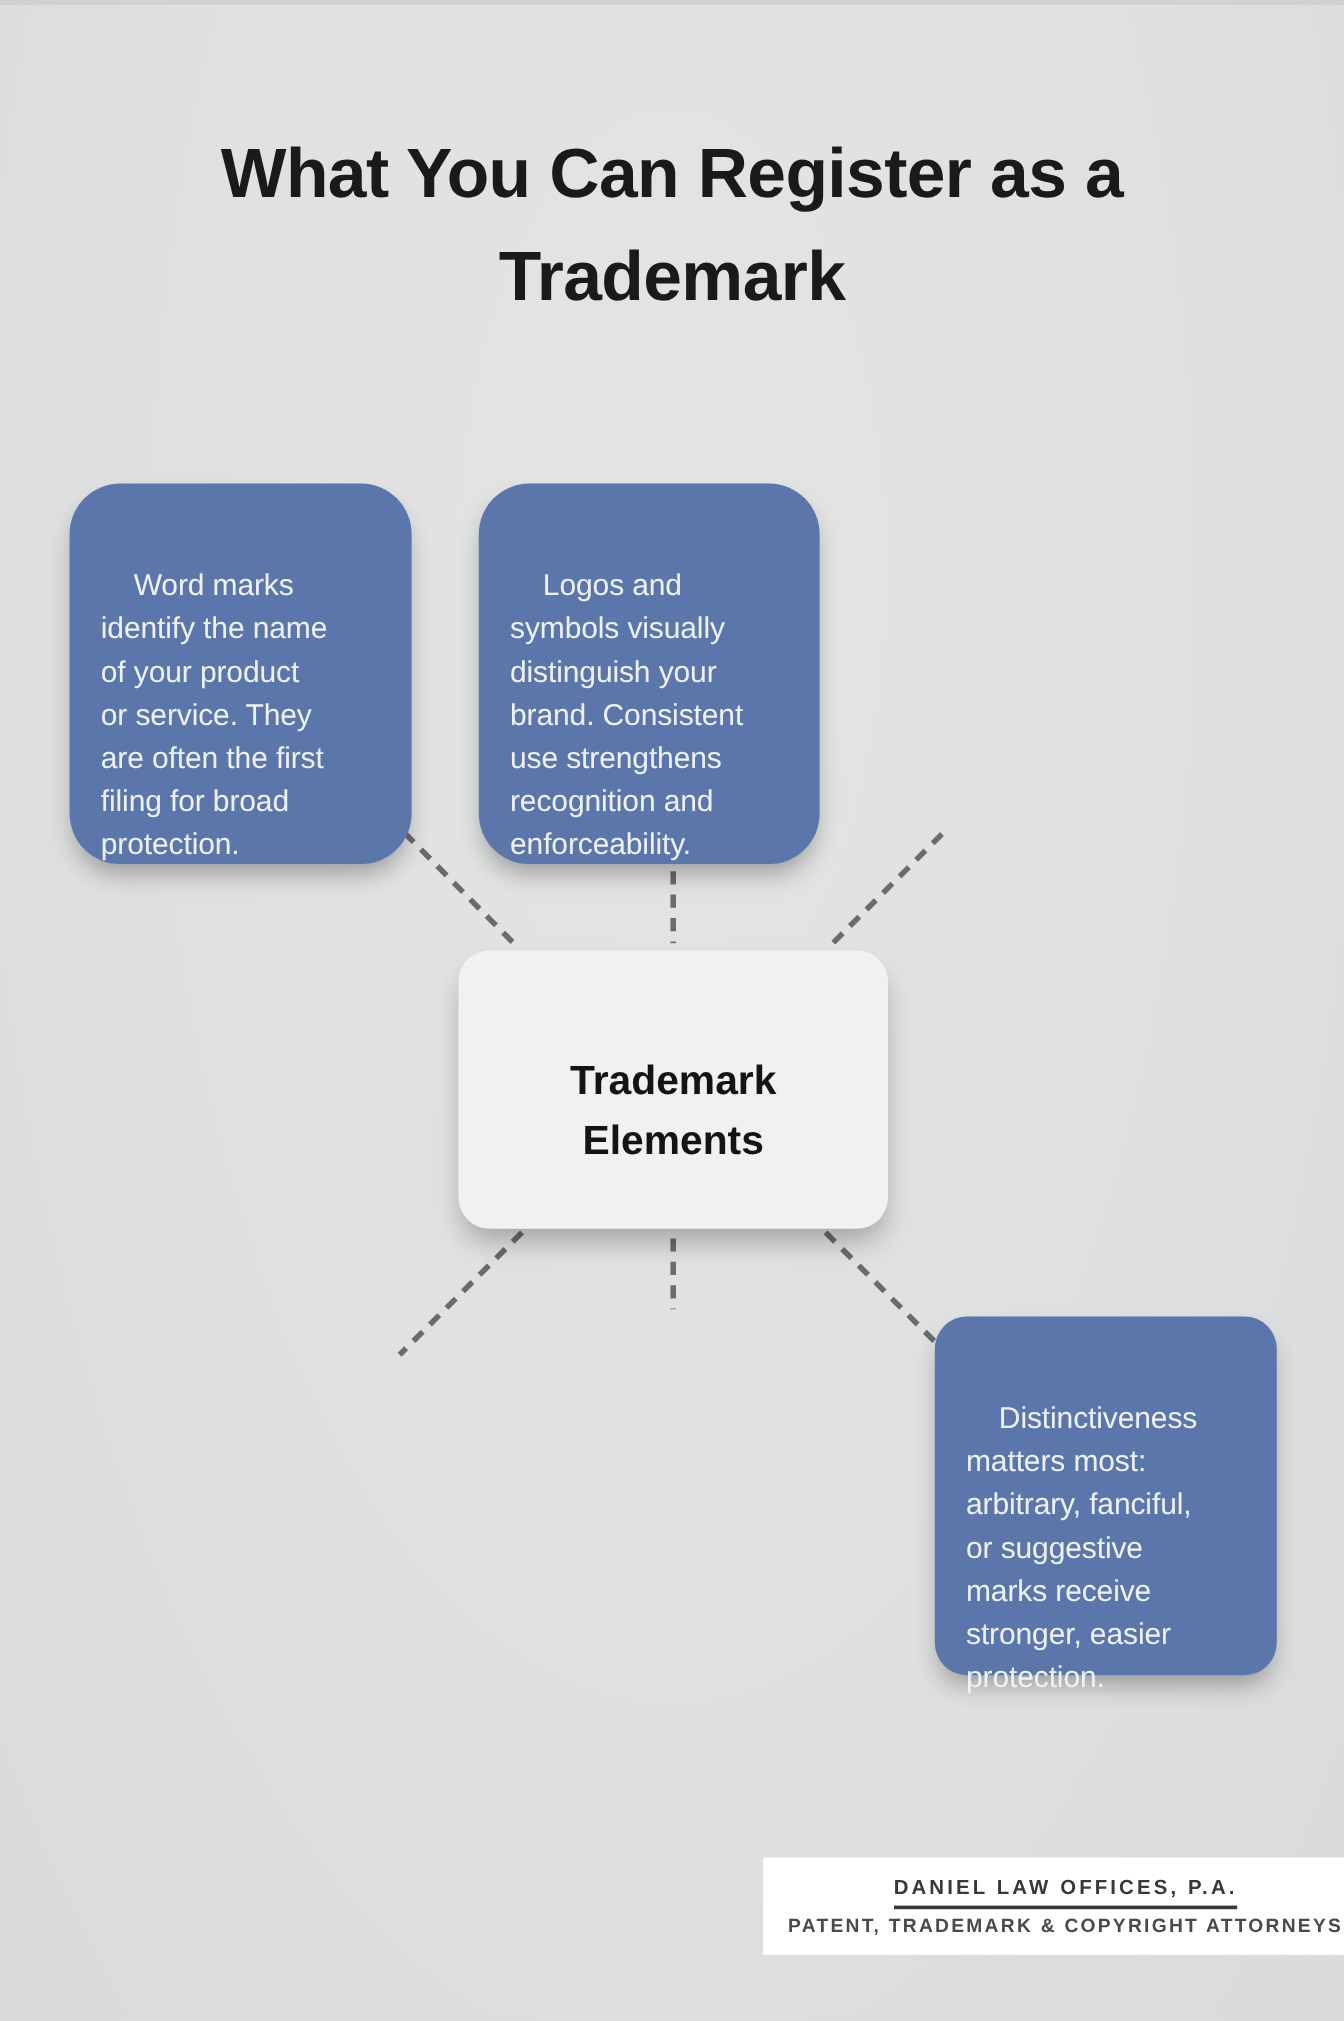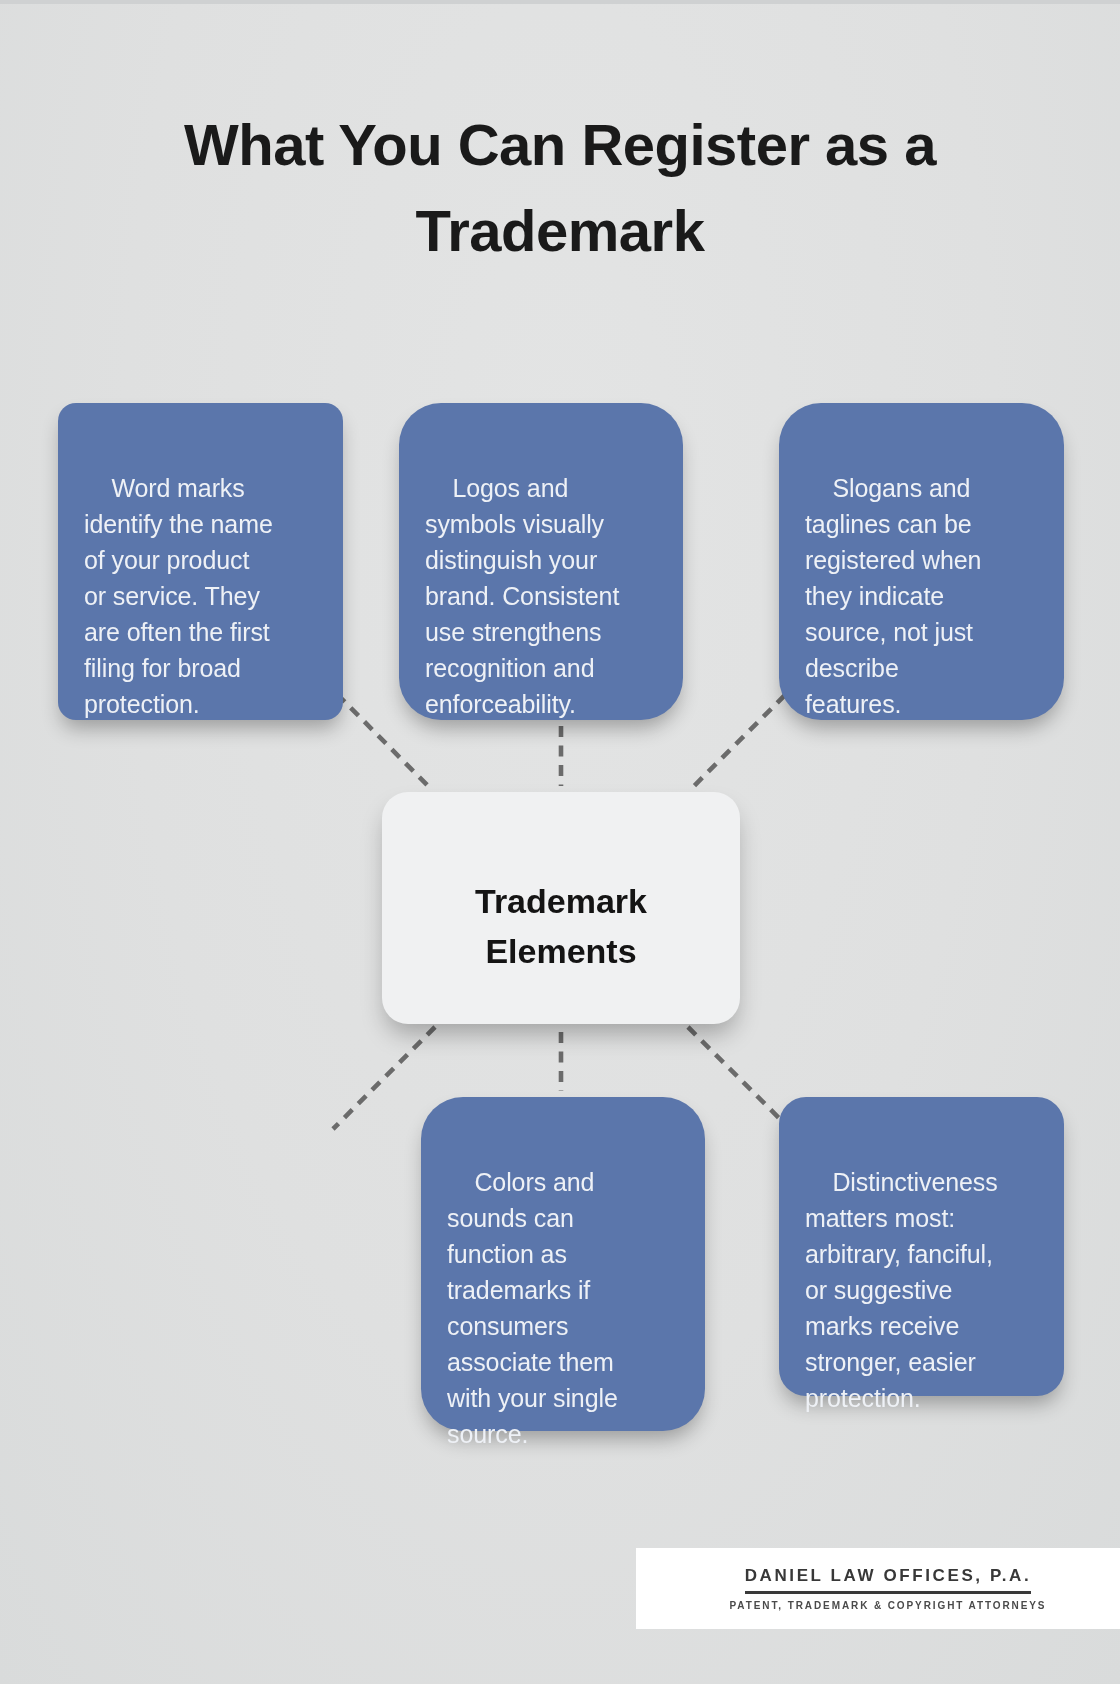--- a/index.html
+++ b/index.html
@@ -35,21 +35,21 @@
     border-radius: 42px;
     background: #5b76ab;
     color: #eef1f6;
     font-size: 25px;
     line-height: 36px;
     letter-spacing: -0.1px;
     padding: 31px 14px 20px 26px;
     white-space: pre;
     box-shadow: 0 12px 20px -4px rgba(0,0,0,0.30);
   }
-  .node-1 { left: 58px;  top: 399px;  width: 285px; height: 317px; border-radius: 18px; }
+  .node-1 { left: 58px;  top: 399px;  width: 285px; height: 317px; }
   .node-2 { left: 399px; top: 399px;  width: 284px; height: 317px; }
   .node-3 { left: 779px; top: 399px;  width: 285px; height: 317px; }
   .node-4 { left: 58px;  top: 1093px; width: 283px; height: 334px; }
   .node-5 { left: 421px; top: 1093px; width: 284px; height: 334px; }
   .node-6 { left: 779px; top: 1093px; width: 285px; height: 299px; border-radius: 27px; }
   .center-node {
     position: absolute;
     left: 382px;
     top: 788px;
     width: 358px;
@@ -94,21 +94,21 @@
     font-size: 17px;
     font-weight: 700;
     letter-spacing: 2.6px;
     color: #383838;
     border-bottom: 3px solid #3a3a3a;
     padding-bottom: 5px;
     white-space: nowrap;
   }
   .firm-tagline {
     margin-top: 6px;
-    font-size: 10px;
+    font-size: 16px;
     font-weight: 700;
     letter-spacing: 1.9px;
     color: #4a4a4a;
     white-space: nowrap;
   }
 </style>
 </head>
 <body>
 
 <div class="page">
@@ -140,46 +140,27 @@
   <div class="node node-2">
     <span>Logos and
 symbols visually
 distinguish your
 brand. Consistent
 use strengthens
 recognition and
 enforceability.</span>
   </div>
 
-  <div class="node node-3">
-    <span>Slogans and
-taglines can be
-registered when
-they indicate
-source, not just
-describe
-features.</span>
-  </div>
 
   <div class="center-node">
     <div class="center-label">Trademark
 Elements</div>
   </div>
 
 
-  <div class="node node-5">
-    <span>Colors and
-sounds can
-function as
-trademarks if
-consumers
-associate them
-with your single
-source.</span>
-  </div>
 
   <div class="node node-6">
     <span>Distinctiveness
 matters most:
 arbitrary, fanciful,
 or suggestive
 marks receive
 stronger, easier
 protection.</span>
   </div>

